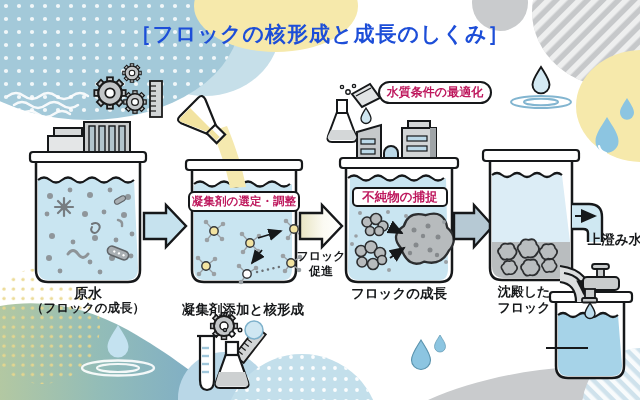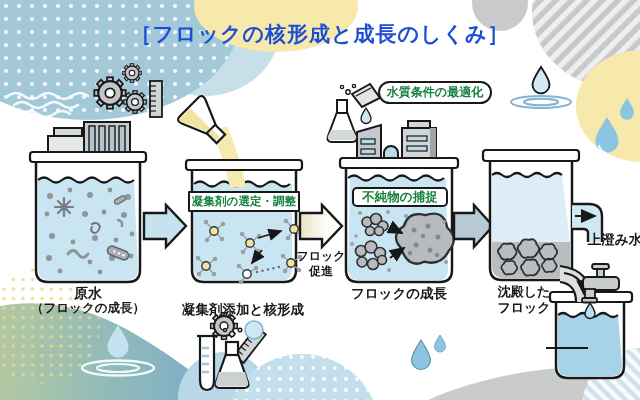--- a/index.html
+++ b/index.html
@@ -2,21 +2,21 @@
 <html><head>
 <meta charset="utf-8">
 <style>
   html,body{margin:0;padding:0;background:#fff;}
   .stage{position:relative;width:640px;height:400px;background:#fff;overflow:hidden;
          font-family:"Liberation Sans","DejaVu Sans",sans-serif;color:#16181a;}
   .stage svg{position:absolute;left:0;top:0;}
   .lbl{position:absolute;font-weight:700;text-align:center;color:#16181a;line-height:1.15;}
   .lbl .ln{display:block;}
   .box-lbl{position:absolute;box-sizing:border-box;background:#fff;border:2.5px solid #16181a;
-           display:flex;align-items:center;justify-content:center;font-weight:700;color:#15803d;}
+           display:flex;align-items:center;justify-content:center;font-weight:700;color:#be185d;}
   .title{position:absolute;left:0;top:20px;width:640px;text-align:center;font-weight:700;
          font-size:21px;letter-spacing:1px;color:#1d4ed8;}
 </style>
 </head>
 <body>
 
 <div class="stage">
 
 <svg width="640" height="400" viewBox="0 0 640 400">
   <defs>
@@ -424,21 +424,21 @@
       </g>
     </g>
   </g>
 </svg>
 
 <div class="title">［フロックの核形成と成長のしくみ］</div>
 
 <div class="lbl" style="left:30px;top:285px;width:116px;font-size:14px;">原水</div>
 <div class="lbl" style="left:8px;top:301px;width:160px;font-size:12.5px;">（フロックの成長）</div>
 
-<div class="box-lbl" style="left:188px;top:191px;width:112px;height:21px;font-size:11.5px;border-radius:1px;">凝集剤の選定・調整</div>
+<div class="box-lbl" style="left:188px;top:191px;width:112px;height:21px;font-size:11.5px;border-radius:6px;">凝集剤の選定・調整</div>
 <div class="lbl" style="left:177px;top:302px;width:132px;font-size:13.5px;">凝集剤添加と核形成</div>
 
 <div class="lbl" style="left:290px;top:249px;width:62px;font-size:12px;line-height:15px;">
   <span class="ln">フロック</span>
   <span class="ln">促進</span>
 </div>
 
 <div class="box-lbl" style="left:378px;top:81px;width:114px;height:23px;font-size:12px;border-radius:13px;">水質条件の最適化</div>
 <div class="box-lbl" style="left:352px;top:187px;width:96px;height:20px;font-size:12.5px;border-radius:5px;">不純物の捕捉</div>
 <div class="lbl" style="left:341px;top:286px;width:116px;font-size:13.5px;">フロックの成長</div>

